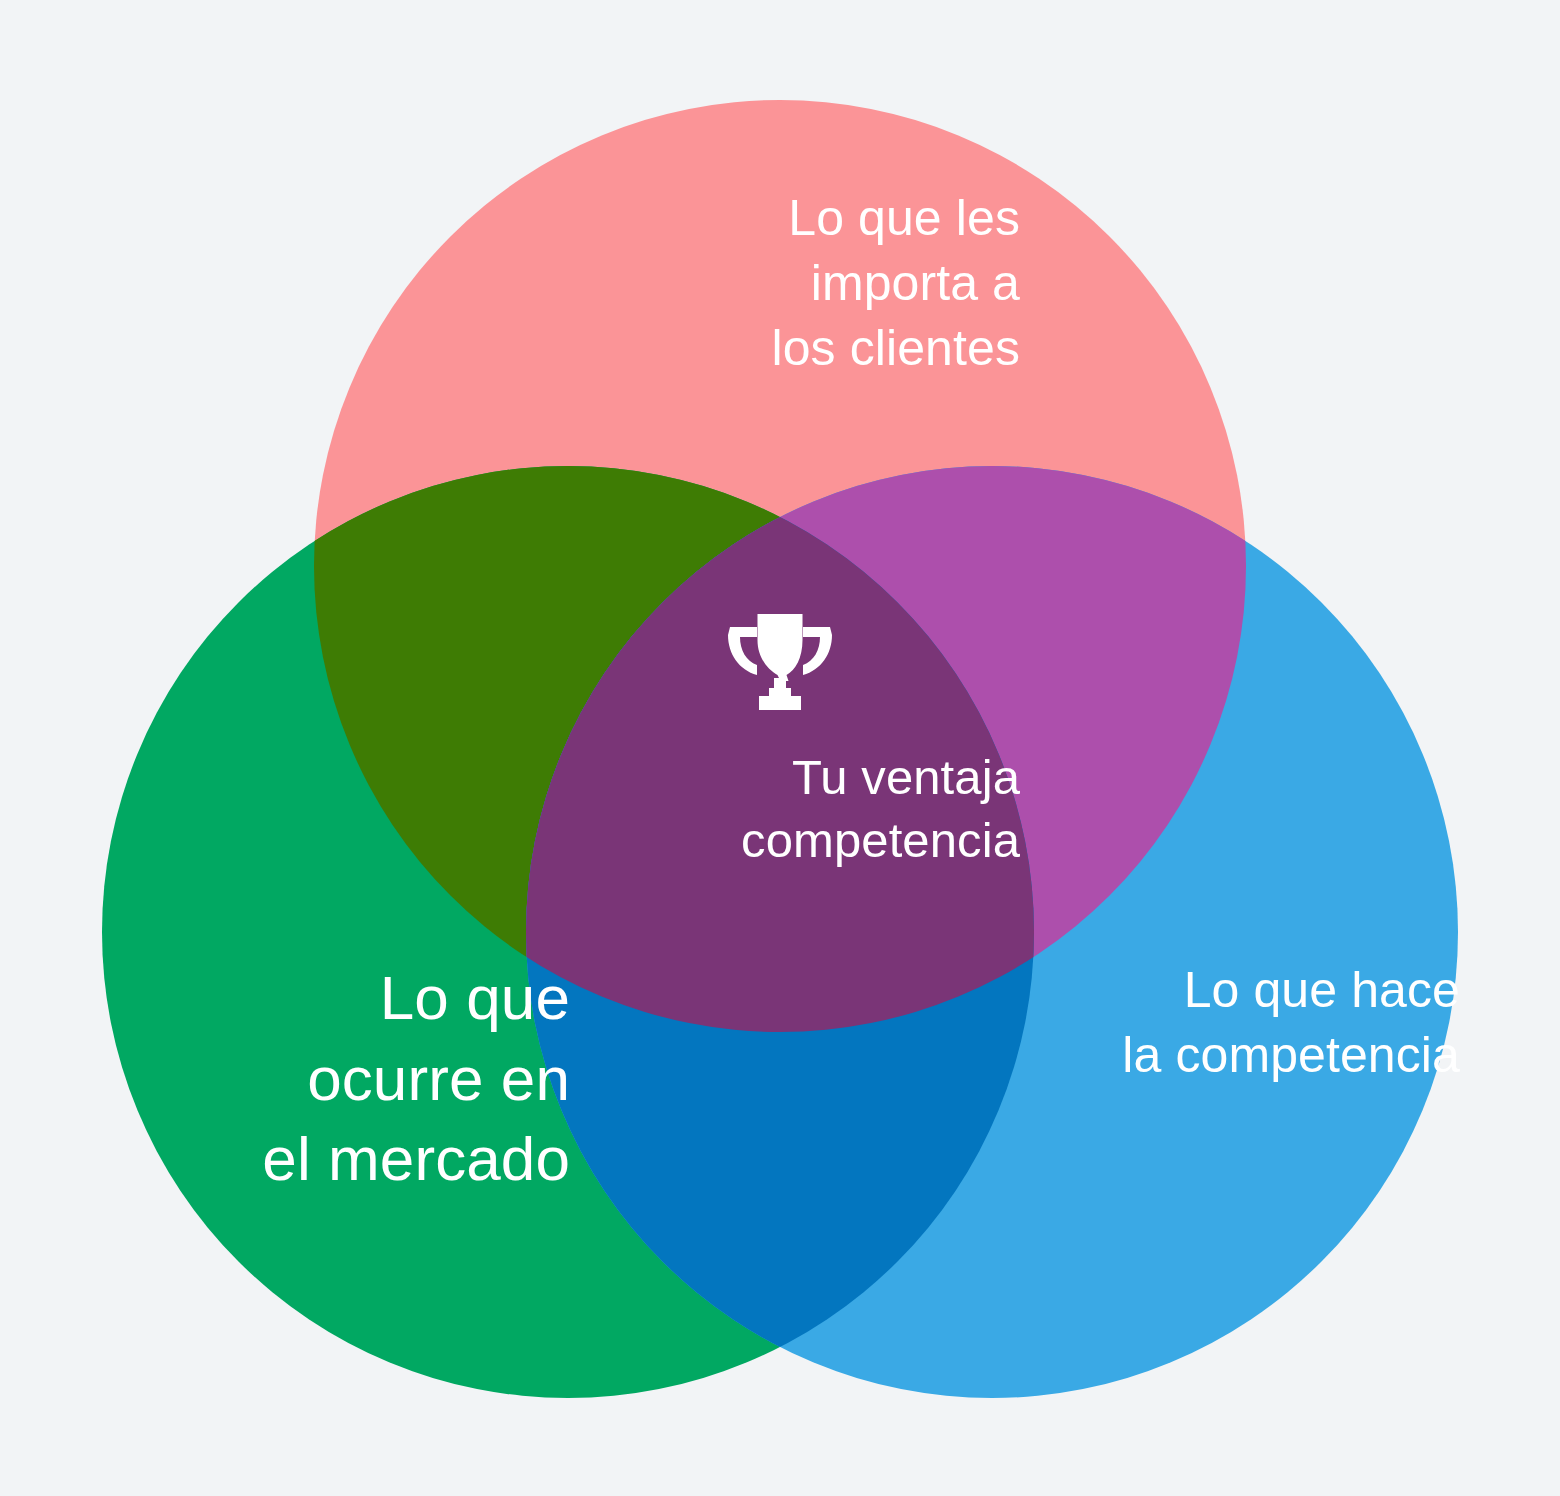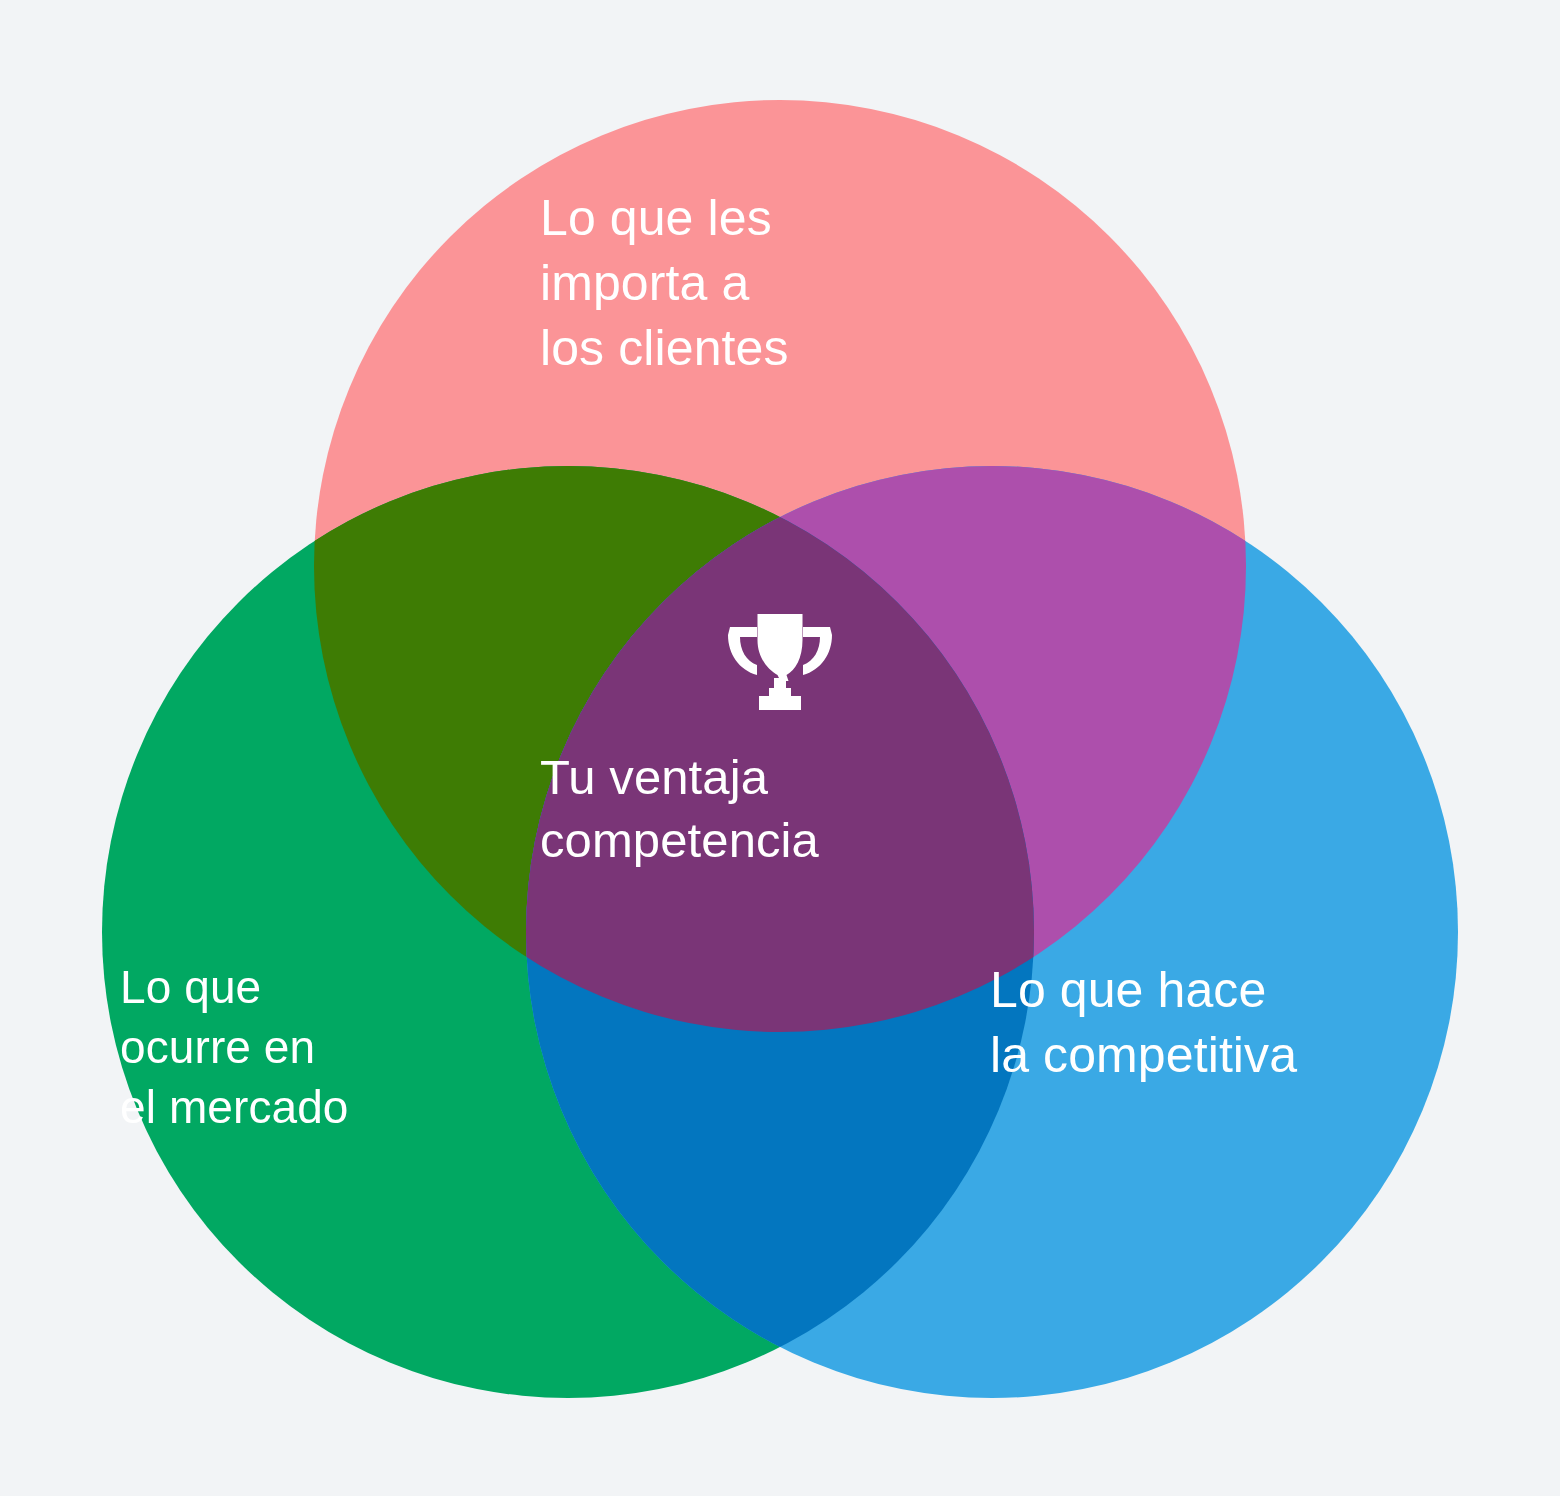--- a/index.html
+++ b/index.html
@@ -21,39 +21,39 @@
     background: #f2f4f6;
   }
   #venn-svg {
     position: absolute;
     inset: 0;
     display: block;
   }
   .venn-label {
     position: absolute;
     color: #ffffff;
-    text-align: left;
+    text-align: right;
     line-height: 1.30;
     font-weight: 400;
     letter-spacing: 0.1px;
     white-space: pre-line;
     pointer-events: none;
     user-select: none;
   }
   #label-top {
     left: 540px;
     top: 186px;
     width: 480px;
     font-size: 50px;
   }
   #label-left {
     left: 120px;
     top: 958px;
     width: 450px;
-    font-size: 46px;
+    font-size: 62px;
   }
   #label-right {
     left: 990px;
     top: 958px;
     width: 470px;
     font-size: 50px;
   }
   #center-group {
     position: absolute;
     left: 540px;
@@ -115,21 +115,21 @@
 
   <div class="venn-label" id="label-top">Lo que les
 importa a
 los clientes</div>
 
   <div class="venn-label" id="label-left">Lo que
 ocurre en
 el mercado</div>
 
   <div class="venn-label" id="label-right">Lo que hace
-la competitiva</div>
+la competencia</div>
 
   <div id="center-group">
     <svg id="trophy-icon" viewBox="0 0 108 100" xmlns="http://www.w3.org/2000/svg" fill="#ffffff">
       <path d="M31.5 2 h45 v26 c0 18 -7 30 -16 35 l2 6 -8 0 -3 -6 c-9 -5 -20 -17 -20 -35 Z"></path>
       <path d="M38 2 h9 v30 c0 10 2 18 5 24 l-5 2 c-6 -8 -9 -17 -9 -28 Z"></path>
       <path d="M4 15 h27 v10 h-17 c0 13 6 24 17 28 l0 10 c-18 -5 -29 -21 -29 -40 Z"></path>
       <path d="M104 15 h-27 v10 h17 c0 13 -6 24 -17 28 l0 10 c18 -5 29 -21 29 -40 Z"></path>
       <path d="M48 66 h12 v12 h-12 Z"></path>
       <path d="M43 76 h22 v8 h-22 Z"></path>
       <path d="M33 84 h42 v14 h-42 Z"></path>

